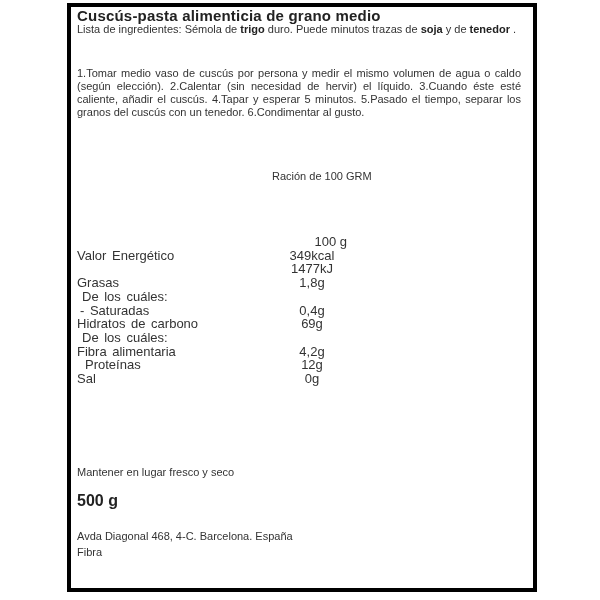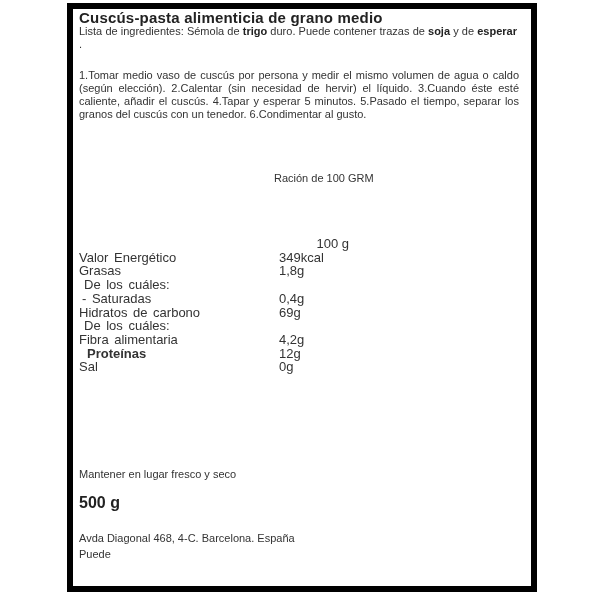--- a/index.html
+++ b/index.html
@@ -11,21 +11,21 @@
     font-family: "Liberation Sans", sans-serif;
     color: #333333;
     position: relative;
   }
   .label-box {
     position: absolute;
     left: 67px;
     top: 3px;
     width: 470px;
     height: 589px;
-    border: 6px solid #000000;
+    border: 4px solid #000000;
     background: #ffffff;
     box-sizing: border-box;
   }
   .abs { position: absolute; }
   .title {
     left: 6px;
     top: 0px;
     right: 10px;
     font-size: 15px;
     font-weight: bold;
@@ -56,21 +56,21 @@
   }
   .nutri {
     left: 6px;
     top: 228px;
     width: 270px;
     font-size: 13px;
     line-height: 13.7px;
   }
   .nutri .row { display: flex; }
   .nutri .lbl { flex: 1; word-spacing: 2px; white-space: nowrap; }
-  .nutri .val { text-align: left; min-width: 70px; white-space: nowrap; }
+  .nutri .val { text-align: center; min-width: 70px; white-space: nowrap; }
   .nutri .header-row { text-align: right; width: 100%; }
   .storage {
     left: 6px;
     top: 459px;
     font-size: 11px;
   }
   .net-weight {
     left: 6px;
     top: 485px;
     font-size: 16px;
@@ -90,31 +90,35 @@
     color: #222222;
   }
 </style>
 </head>
 <body>
 
 <div class="label-box">
 
   <div class="abs title">Cuscús-pasta alimenticia de grano medio</div>
 
-  <div class="abs ingredients"><span>Lista de ingredientes: Sémola de </span><b>trigo</b><span> duro. Puede contener trazas de </span><b>soja</b><span> y de </span><b>esperar</b><span> .</span></div>
+  <div class="abs ingredients"><span>Lista de ingredientes: Sémola de </span><b>trigo</b><span> duro. Puede minutos trazas de </span><b>soja</b><span> y de </span><b>tenedor</b><span> .</span></div>
 
   <div class="abs prep">1.Tomar medio vaso de cuscús por persona y medir el mismo volumen de agua o caldo (según elección). 2.Calentar (sin necesidad de hervir) el líquido. 3.Cuando éste esté caliente, añadir el cuscús. 4.Tapar y esperar 5 minutos. 5.Pasado el tiempo, separar los granos del cuscús con un tenedor. 6.Condimentar al gusto.</div>
 
   <div class="abs serving">Ración de 100 GRM</div>
 
   <div class="abs nutri">
       <div class="header-row">100 g</div>
       <div class="row">
         <span class="lbl" style="padding-left: 0px;">Valor Energético</span>
         <span class="val">349kcal</span>
+      </div>
+      <div class="row">
+        <span class="lbl" style="padding-left: 0px;"></span>
+        <span class="val">1477kJ</span>
       </div>
       <div class="row">
         <span class="lbl" style="padding-left: 0px;">Grasas</span>
         <span class="val">1,8g</span>
       </div>
       <div class="row">
         <span class="lbl" style="padding-left: 5px;">De los cuáles:</span>
         <span class="val"></span>
       </div>
       <div class="row">
@@ -127,31 +131,31 @@
       </div>
       <div class="row">
         <span class="lbl" style="padding-left: 5px;">De los cuáles:</span>
         <span class="val"></span>
       </div>
       <div class="row">
         <span class="lbl" style="padding-left: 0px;">Fibra alimentaria</span>
         <span class="val">4,2g</span>
       </div>
       <div class="row">
-        <span class="lbl" style="padding-left: 8px; font-weight: bold;">Proteínas</span>
+        <span class="lbl" style="padding-left: 8px;">Proteínas</span>
         <span class="val">12g</span>
       </div>
       <div class="row">
         <span class="lbl" style="padding-left: 0px;">Sal</span>
         <span class="val">0g</span>
       </div>
     </div>
 
   <div class="abs storage">Mantener en lugar fresco y seco</div>
 
   <div class="abs net-weight">500 g</div>
 
   <div class="abs mfr">
     <div>Avda Diagonal 468, 4-C. Barcelona. España</div>
-    <div>Puede</div>
+    <div>Fibra</div>
   </div>
 
 </div>
 
 </body></html>

